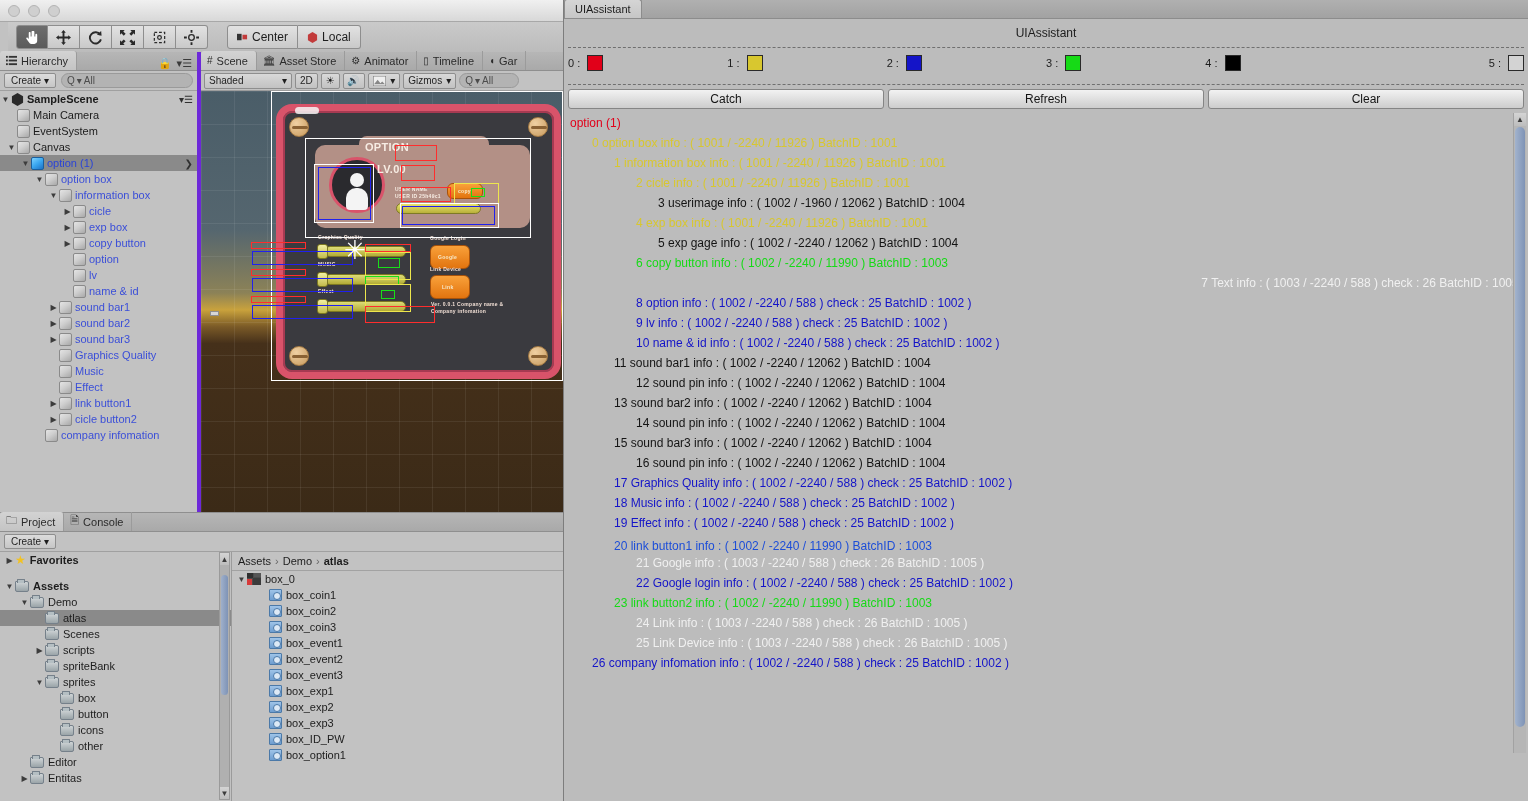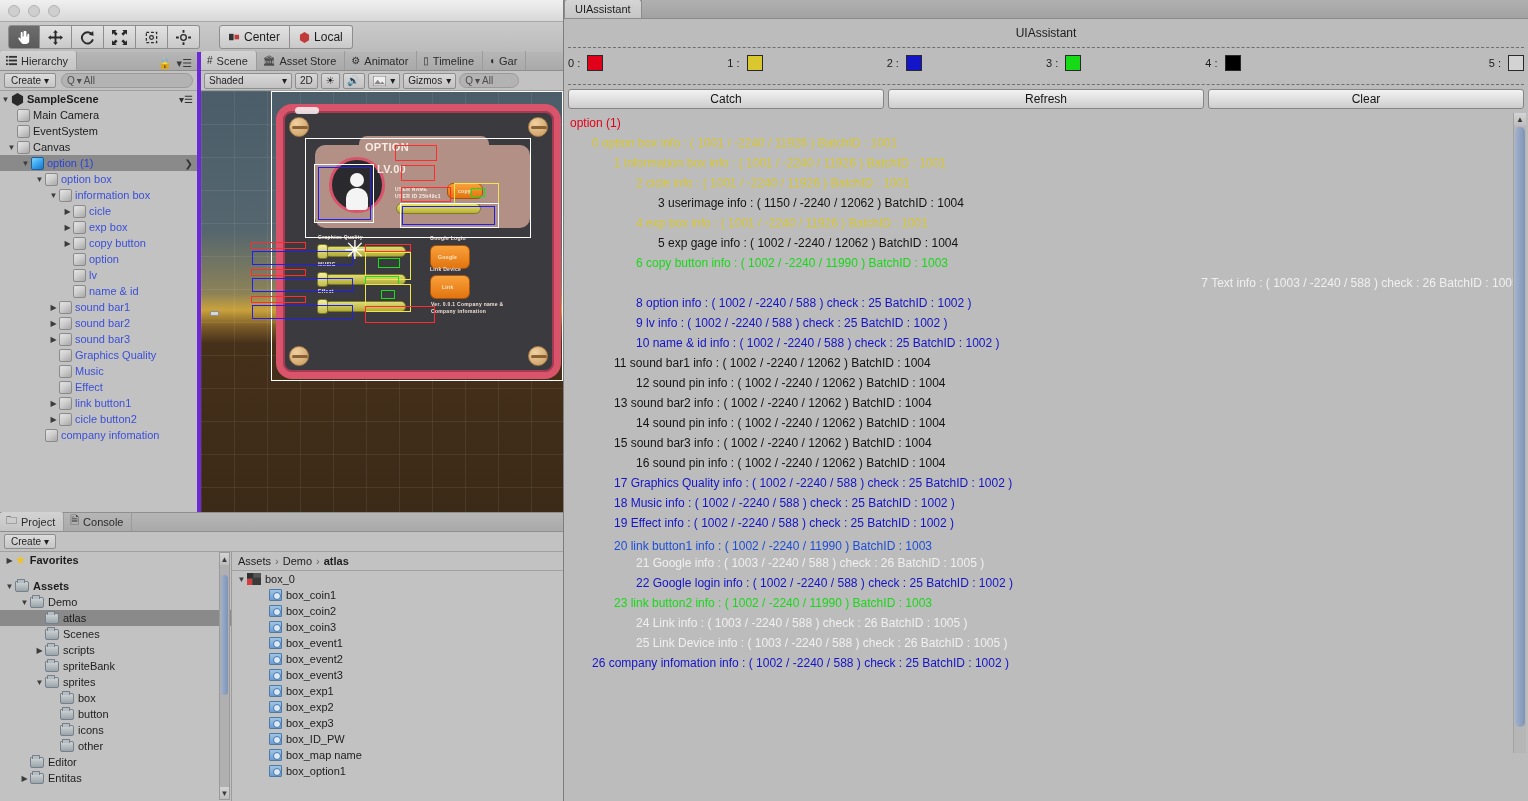--- a/index.html
+++ b/index.html
@@ -32,21 +32,21 @@
   }
   .win-ctl { position: absolute; top: 3px; right: 6px; display: flex; gap: 3px; }
   .win-ctl i {
     width: 13px; height: 13px; border-radius: 50%;
     background: linear-gradient(#e8e8e8,#cdcdcd); border: 1px solid #b0b0b0; display:block;
   }
   .win-menu { position:absolute; right: 6px; top: 20px; font-size: 12px; color:#444; }
 
   
   .u-toolbar {
-    position: absolute; left: 0; top: 22px; width: 563px; height: 46px;
+    position: absolute; left: 8px; top: 22px; width: 563px; height: 46px;
     background: linear-gradient(#cacaca,#b4b4b4);
     border-bottom: 1px solid #9a9a9a;
   }
   .tool-group { position: absolute; left: 8px; top: 3px; display: flex; }
   .tool-btn {
     width: 32px; height: 24px;
     background: linear-gradient(#e2e2e2,#c9c9c9);
     border: 1px solid #8e8e8e; border-left-width: 0;
     display: flex; align-items: center; justify-content: center;
     color: #2a2a2a;
@@ -889,26 +889,20 @@
               <div class="pj-row">
                 <span style="width:26px;flex:none"></span>
                 <span class="arrow" style="width:11px;font-size:8px;color:#3c3c3c;text-align:center;flex:none"></span>
                 <span class="sprite-ic"></span>
                 <span style="margin-left:4px">box_ID_PW</span>
               </div>
               <div class="pj-row">
                 <span style="width:26px;flex:none"></span>
                 <span class="arrow" style="width:11px;font-size:8px;color:#3c3c3c;text-align:center;flex:none"></span>
                 <span class="sprite-ic"></span>
-                <span style="margin-left:4px">box_map name</span>
-              </div>
-              <div class="pj-row">
-                <span style="width:26px;flex:none"></span>
-                <span class="arrow" style="width:11px;font-size:8px;color:#3c3c3c;text-align:center;flex:none"></span>
-                <span class="sprite-ic"></span>
                 <span style="margin-left:4px">box_option1</span>
               </div>
             </div>
         </div>
       </div>
     </div>
   </div>
 
   <div id="uia">
     <div class="uia-tabstrip">
@@ -964,21 +958,21 @@
           <div class="res-line" style="padding-left: 26px; color: rgb(216, 199, 47);">
             <span class="nm">0 option box   info : ( 1001 / -2240 / 11926 )      BatchID : 1001</span>
           </div>
           <div class="res-line" style="padding-left: 48px; color: rgb(216, 199, 47);">
             <span class="nm">1 information box   info : ( 1001 / -2240 / 11926 )       BatchID : 1001</span>
           </div>
           <div class="res-line" style="padding-left: 70px; color: rgb(216, 199, 47);">
             <span class="nm">2 cicle   info : ( 1001 / -2240 / 11926 )      BatchID : 1001</span>
           </div>
           <div class="res-line" style="padding-left: 92px; color: rgb(20, 20, 20);">
-            <span class="nm">3 userimage   info : ( 1150 / -2240 / 12062 )       BatchID : 1004</span>
+            <span class="nm">3 userimage   info : ( 1002 / -1960 / 12062 )       BatchID : 1004</span>
           </div>
           <div class="res-line" style="padding-left: 70px; color: rgb(216, 199, 47);">
             <span class="nm">4 exp box   info : ( 1001 / -2240 / 11926 )      BatchID : 1001</span>
           </div>
           <div class="res-line" style="padding-left: 92px; color: rgb(20, 20, 20);">
             <span class="nm">5 exp gage   info : ( 1002 / -2240 / 12062 )       BatchID : 1004</span>
           </div>
           <div class="res-line" style="padding-left: 70px; color: rgb(22, 218, 22);">
             <span class="nm">6 copy button   info : ( 1002 / -2240 / 11990 )      BatchID : 1003</span>
           </div>

